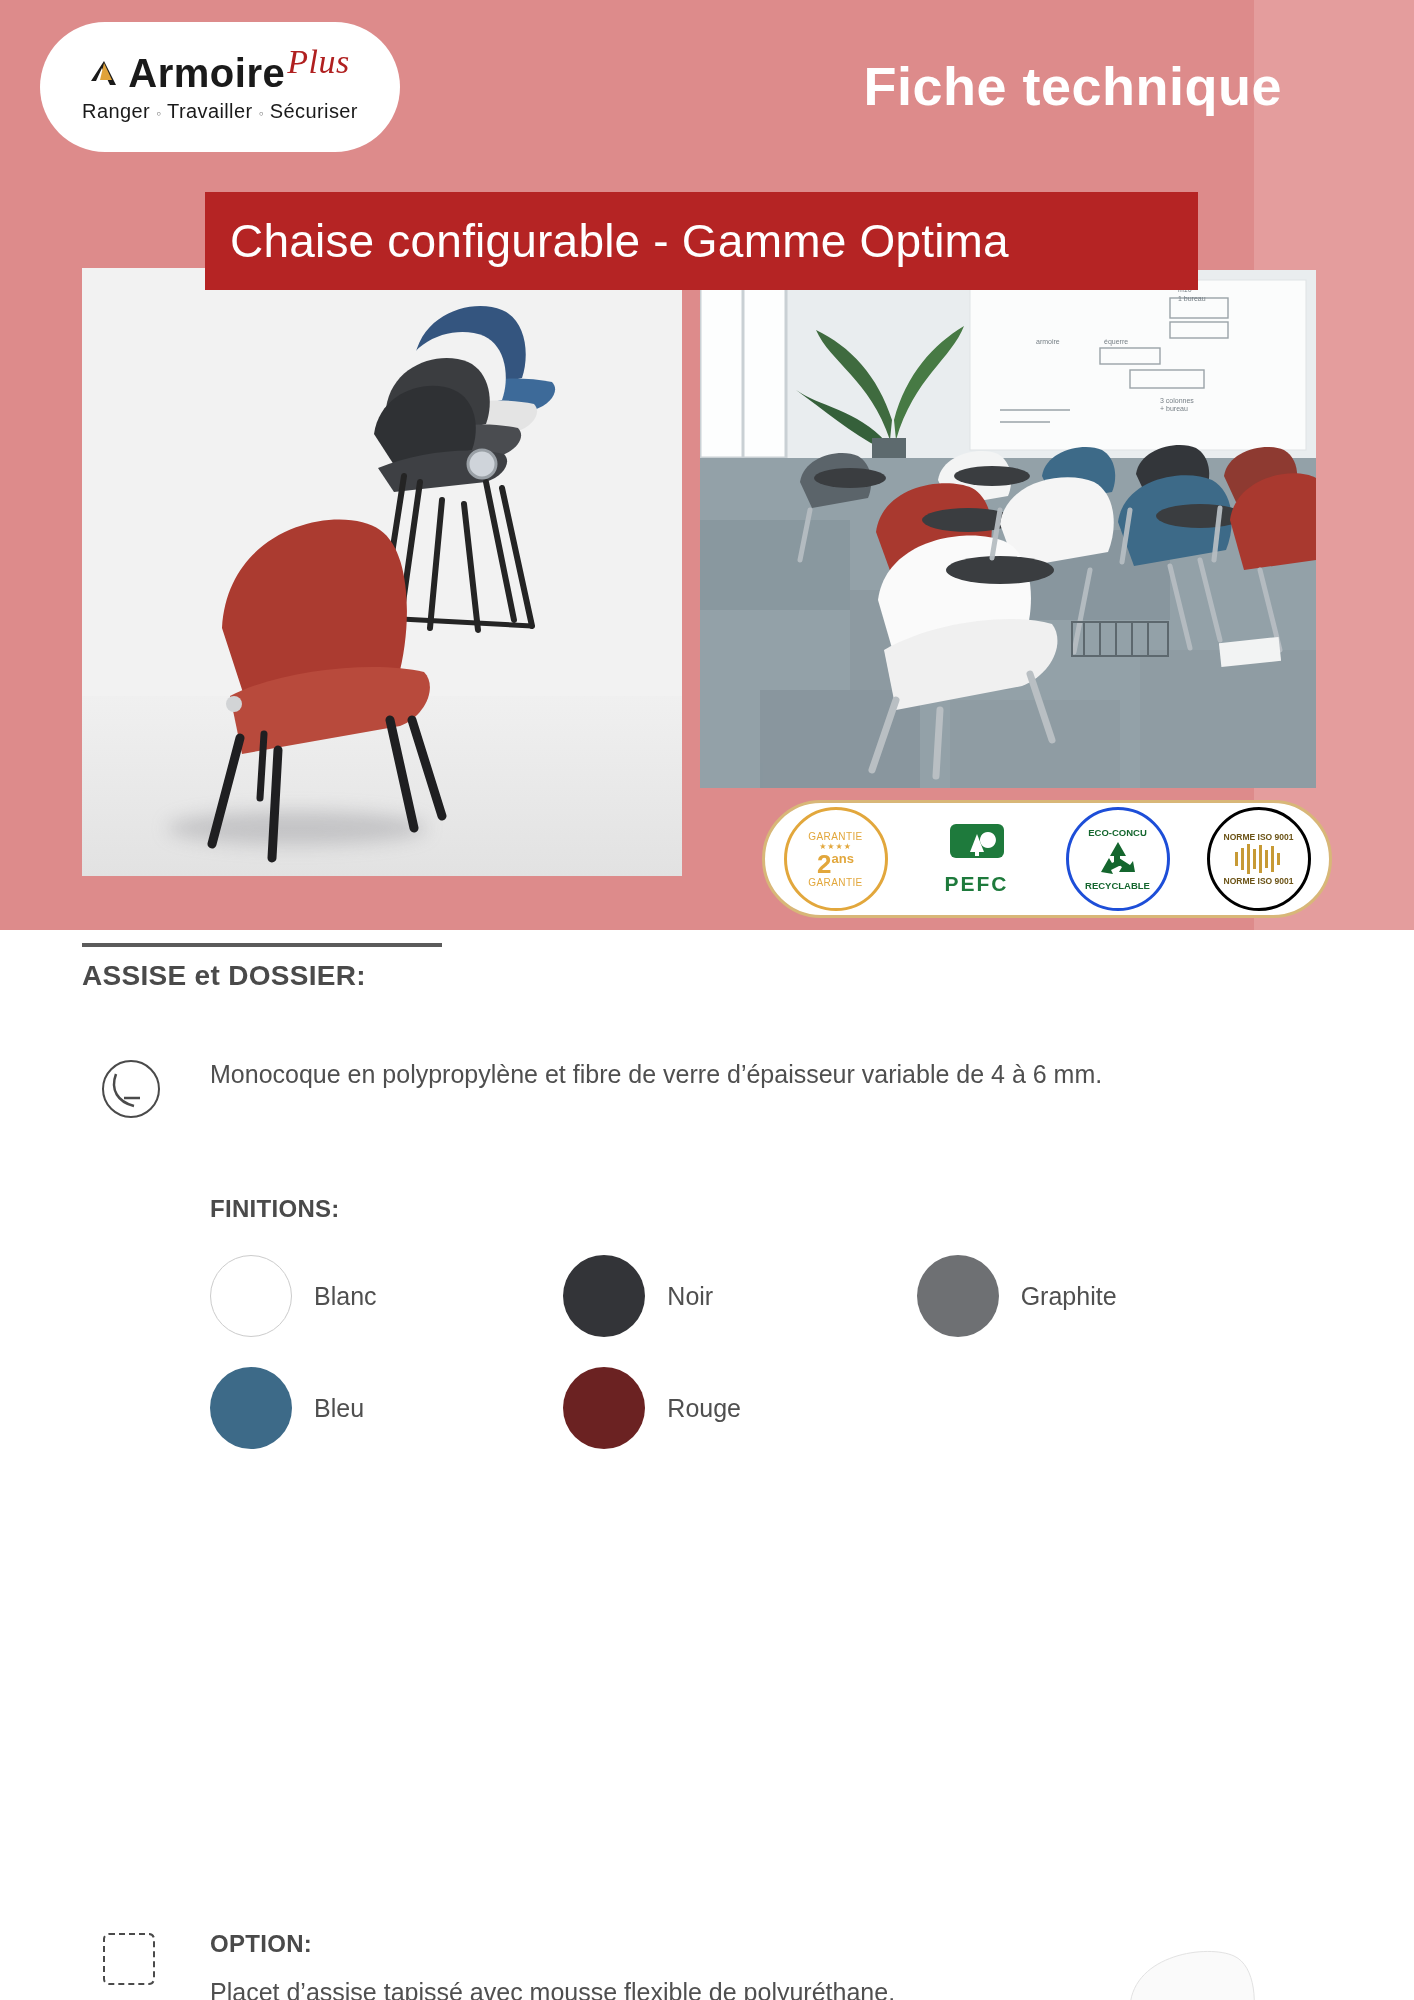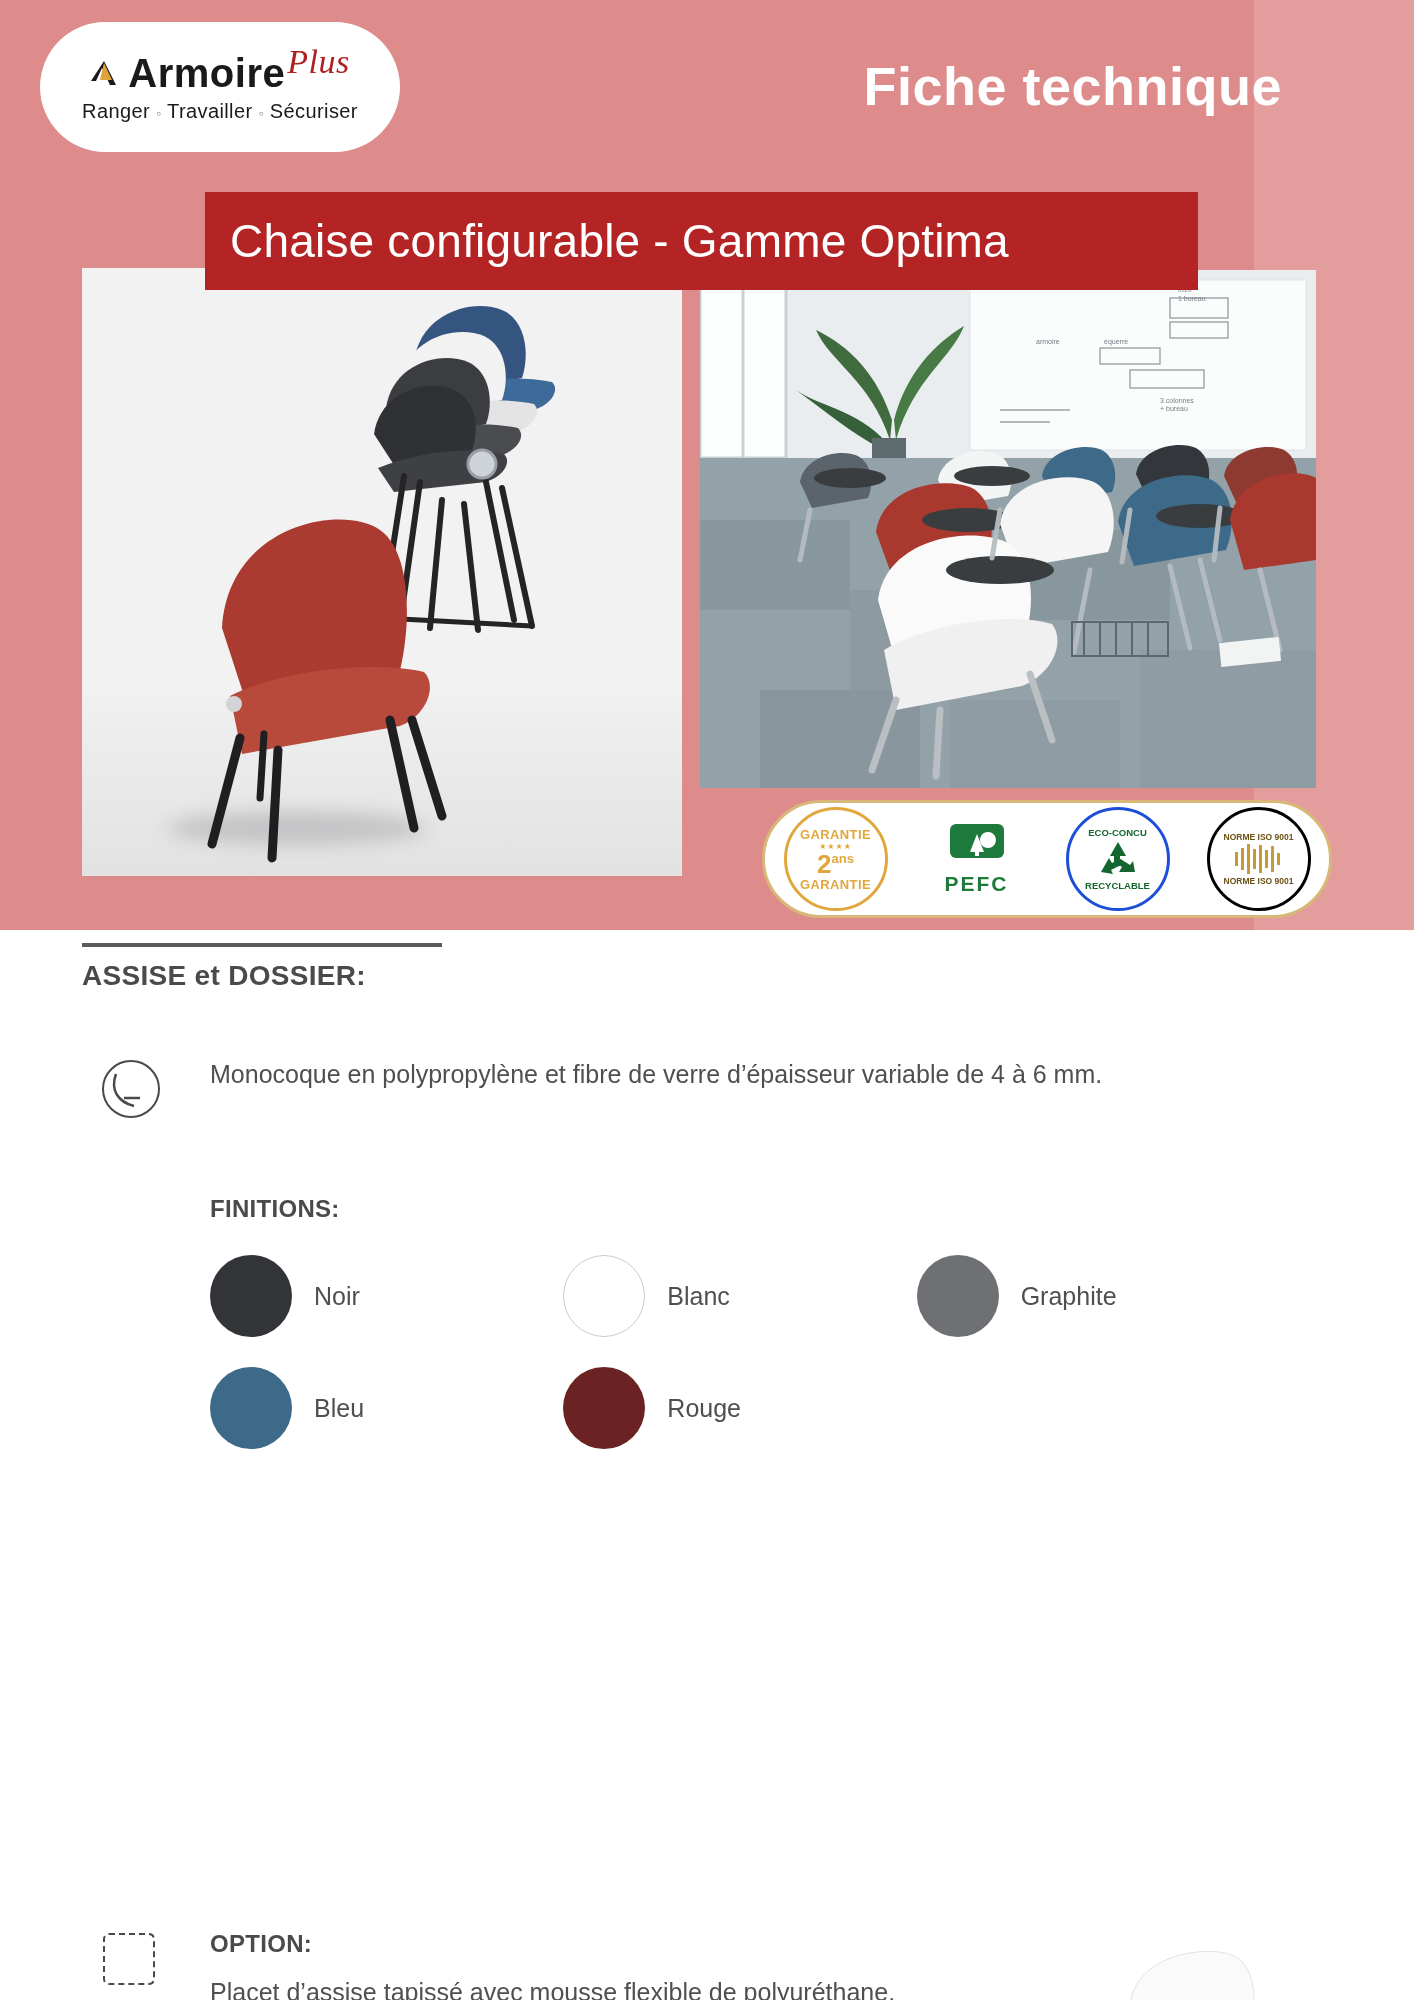--- a/index.html
+++ b/index.html
@@ -149,21 +149,21 @@
   .badge-circle {
     position: absolute; inset: 0;
     border-radius: 50%;
     display: flex; align-items: center; justify-content: center;
     flex-direction: column;
   }
   .b-garantie { border: 3px solid #e2a73c; color: #e2a73c; }
   .b-garantie .big { font-size: 26px; font-weight: bold; line-height: 1; }
   .b-garantie .big sup { font-size: 13px; }
   .b-garantie .top, .b-garantie .bot {
-    font-size: 13px; font-weight: bold; letter-spacing: .4px;
+    font-size: 10px; font-weight: normal; letter-spacing: .4px;
   }
   .b-garantie .stars { font-size: 8px; letter-spacing: 1px; }
   .b-pefc { color: #1e7a3c; }
   .b-pefc .pefc-txt { font-size: 21px; font-weight: bold; letter-spacing: 2px; }
   .b-eco { border: 3px solid #1d4ed8; color: #14662e; }
   .b-eco .eco-top { font-size: 9.5px; font-weight: bold; }
   .b-eco .eco-bot { font-size: 9.5px; font-weight: bold; }
   .b-iso { border: 3px solid #000000; color: #6b5316; }
   .b-iso .iso-t { font-size: 8.5px; font-weight: bold; }
 
@@ -451,26 +451,26 @@
       </svg>
     </div>
 
     <div class="para-assise">Monocoque en polypropylène et fibre de verre d’épaisseur variable de 4 à 6 mm.</div>
 
     <div class="finitions">FINITIONS:</div>
 
     <div class="swatches">
       <div class="sw-row">
         <div class="sw-item">
+          <span class="sw-dot" style="background:#ffffff;border:1px solid #cccccc;"></span>
+          <span class="sw-label">Blanc</span>
+        </div>
+        <div class="sw-item">
           <span class="sw-dot" style="background:#333438;"></span>
           <span class="sw-label">Noir</span>
-        </div>
-        <div class="sw-item">
-          <span class="sw-dot" style="background:#ffffff;border:1px solid #cccccc;"></span>
-          <span class="sw-label">Blanc</span>
         </div>
         <div class="sw-item">
           <span class="sw-dot" style="background:#6e7073;"></span>
           <span class="sw-label">Graphite</span>
         </div>
       </div>
       <div class="sw-row">
         <div class="sw-item">
           <span class="sw-dot" style="background:#3d6a88;"></span>
           <span class="sw-label">Bleu</span>

